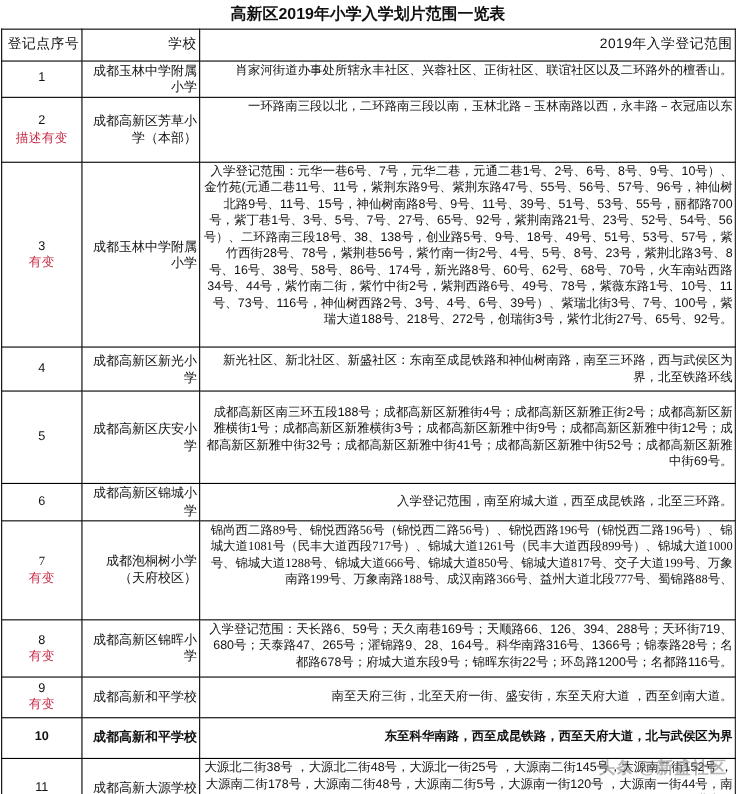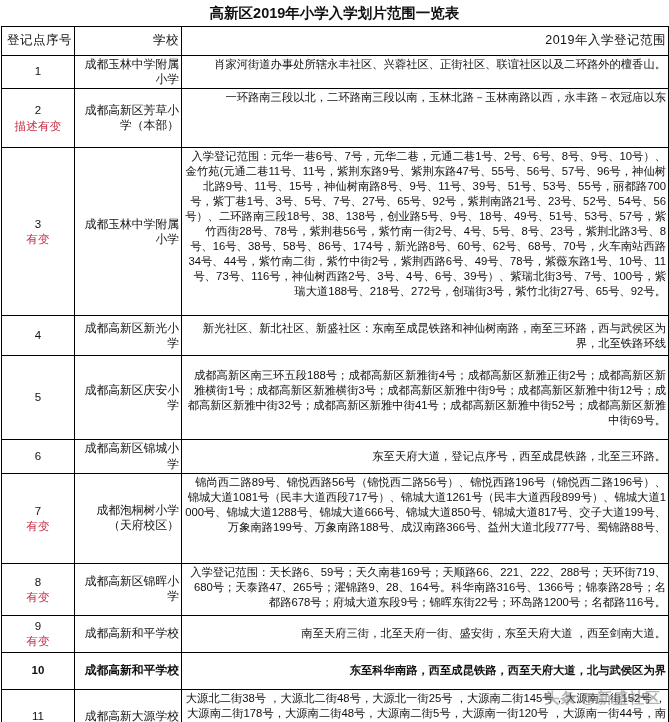--- a/index.html
+++ b/index.html
@@ -84,21 +84,21 @@
     padding-right: 2px;
     word-break: break-all;
   }
   
   tr.r1 td { height: 30px; }
   tr.r2 td { height: 56px; }
   tr.r3 td { height: 165px; }
   tr.r4 td { height: 37px; }
   tr.r5 td { height: 81px; }
   tr.r6 td { height: 21px; }
-  tr.r7 td { height: 87px; }
+  tr.r7 td { height: 87px; font-family: Liberation Serif, serif; }
   tr.r8 td { height: 49px; }
   tr.r9 td { height: 34px; }
   tr.r10 td { height: 34px; font-weight: bold; }
   tr.r11 td { height: 52px; }
 
   tr.r1 td.range, tr.r2 td.range { vertical-align: top; }
   tr.r3 td.range, tr.r7 td.range, tr.r8 td.range, tr.r11 td.range { vertical-align: top; }
 
   .watermark {
     position: absolute;
@@ -178,39 +178,39 @@
         <td class="school">成都高新区庆安小学</td>
         <td class="range">成都高新区南三环五段188号；成都高新区新雅街4号；成都高新区新雅正街2号；成都高新区新雅横街1号；成都高新区新雅横街3号；成都高新区新雅中街9号；成都高新区新雅中街12号；成都高新区新雅中街32号；成都高新区新雅中街41号；成都高新区新雅中街52号；成都高新区新雅中街69号。</td>
       </tr>
 
       <tr class="r6">
         <td class="num">
           <span class="idx">6</span>
           <span class="flag"></span>
         </td>
         <td class="school">成都高新区锦城小学</td>
-        <td class="range">东至天府大道，登记点序号，西至成昆铁路，北至三环路。</td>
+        <td class="range">入学登记范围，南至府城大道，西至成昆铁路，北至三环路。</td>
       </tr>
 
       <tr class="r7">
         <td class="num">
           <span class="idx">7</span>
           <span class="flag">有变</span>
         </td>
         <td class="school">成都泡桐树小学（天府校区）</td>
         <td class="range">锦尚西二路89号、锦悦西路56号（锦悦西二路56号）、锦悦西路196号（锦悦西二路196号）、锦城大道1081号（民丰大道西段717号）、锦城大道1261号（民丰大道西段899号）、锦城大道1000号、锦城大道1288号、锦城大道666号、锦城大道850号、锦城大道817号、交子大道199号、万象南路199号、万象南路188号、成汉南路366号、益州大道北段777号、蜀锦路88号、</td>
       </tr>
 
       <tr class="r8">
         <td class="num">
           <span class="idx">8</span>
           <span class="flag">有变</span>
         </td>
         <td class="school">成都高新区锦晖小学</td>
-        <td class="range">入学登记范围：天长路6、59号；天久南巷169号；天顺路66、221、222、288号；天环街719、680号；天泰路47、265号；濯锦路9、28、164号。科华南路316号、1366号；锦泰路28号；名都路678号；府城大道东段9号；锦晖东街22号；环岛路1200号；名都路116号。</td>
+        <td class="range">入学登记范围：天长路6、59号；天久南巷169号；天顺路66、126、394、288号；天环街719、680号；天泰路47、265号；濯锦路9、28、164号。科华南路316号、1366号；锦泰路28号；名都路678号；府城大道东段9号；锦晖东街22号；环岛路1200号；名都路116号。</td>
       </tr>
 
       <tr class="r9">
         <td class="num">
           <span class="idx">9</span>
           <span class="flag">有变</span>
         </td>
         <td class="school">成都高新和平学校</td>
         <td class="range">南至天府三街，北至天府一街、盛安街，东至天府大道 ，西至剑南大道。</td>
       </tr>

